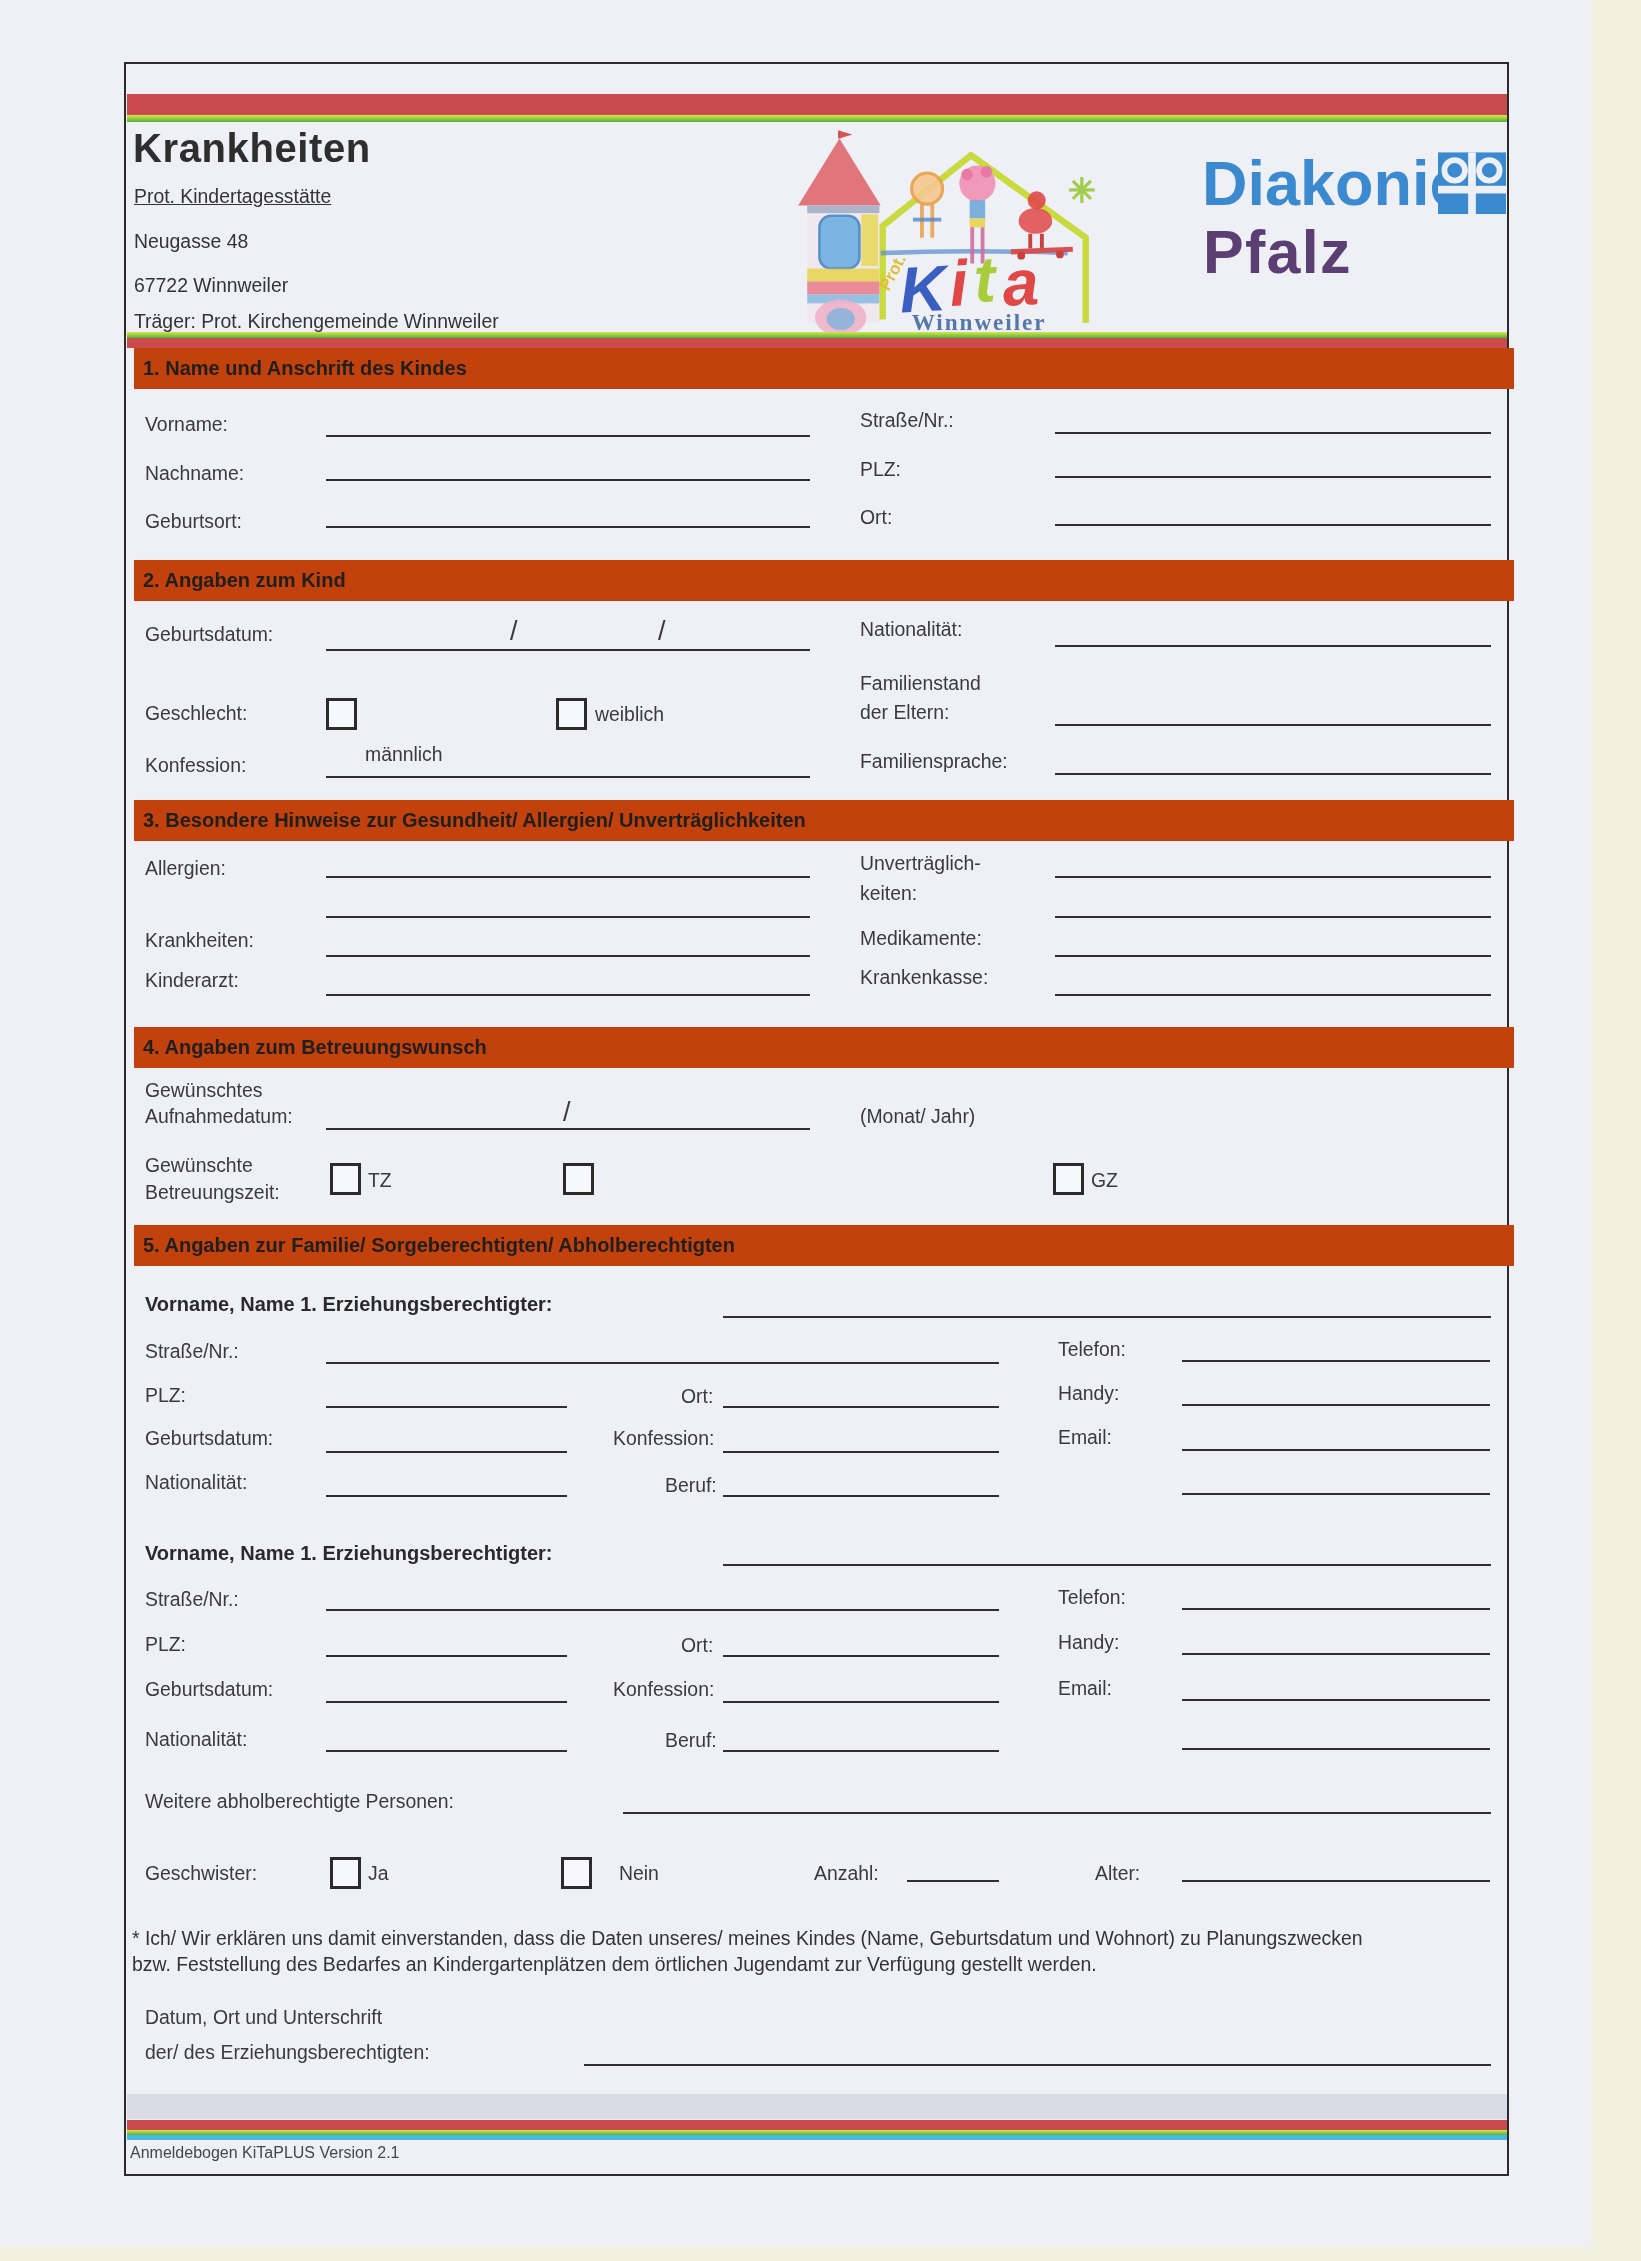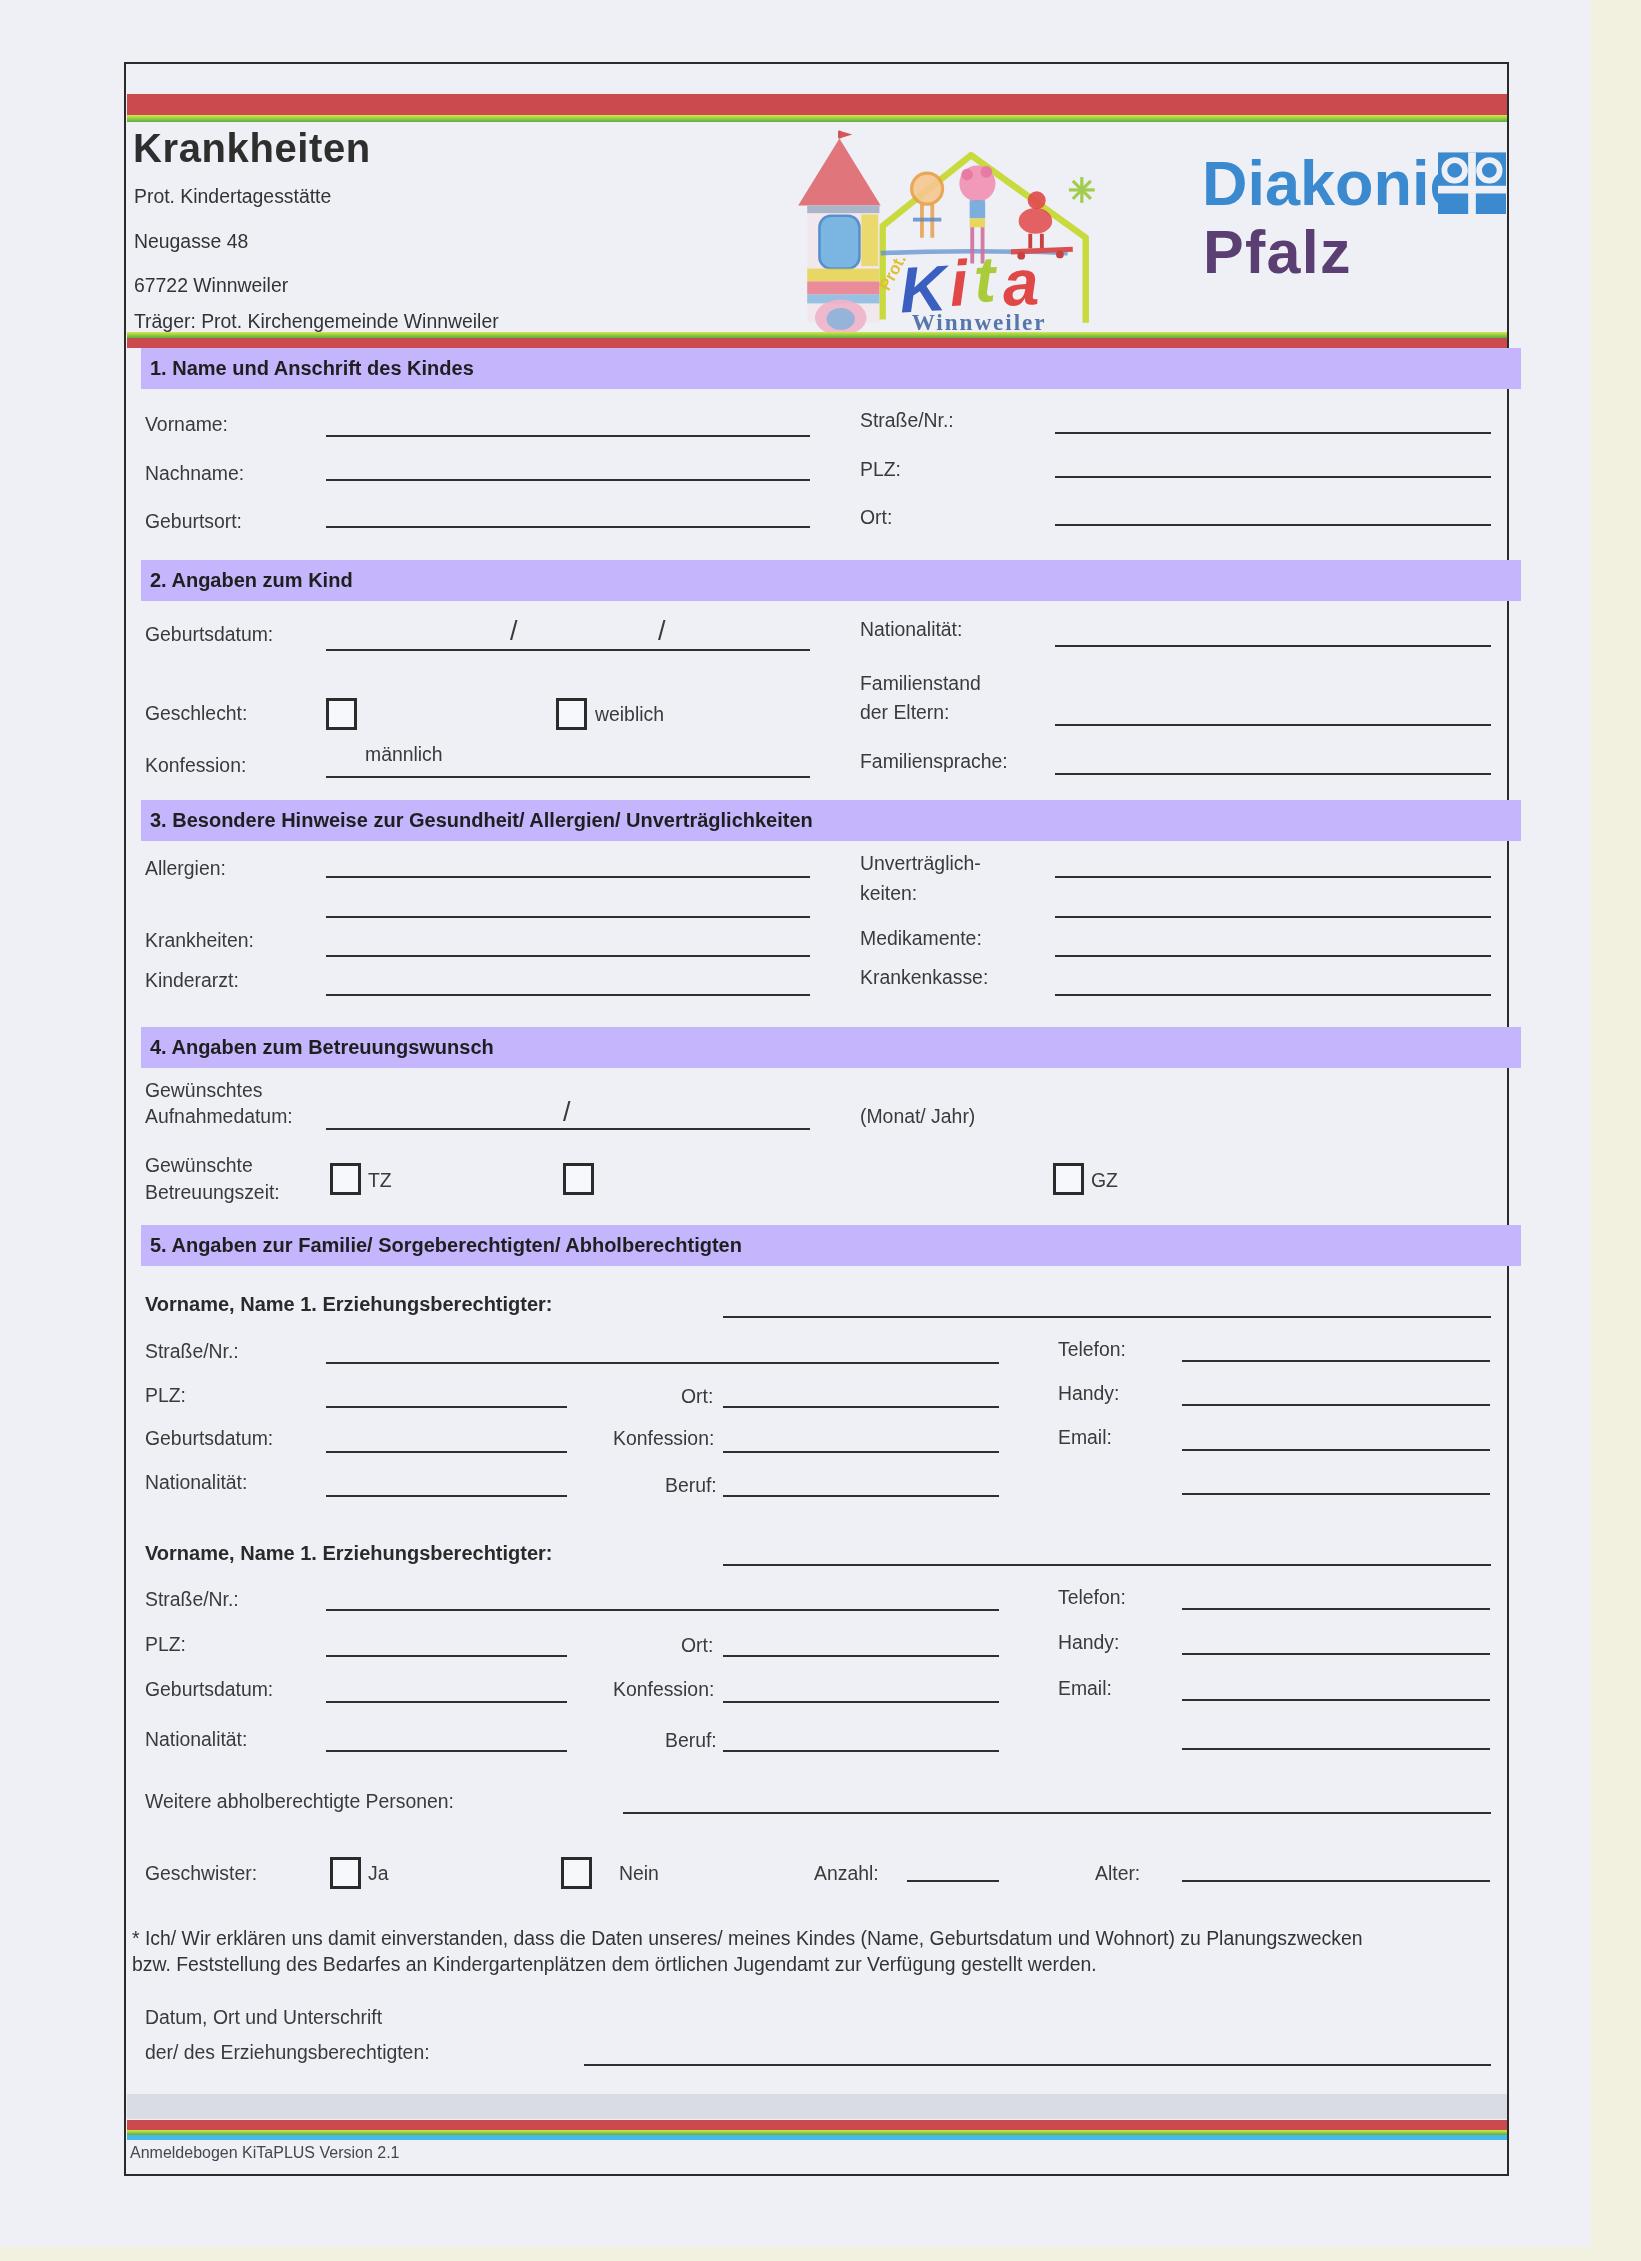--- a/index.html
+++ b/index.html
@@ -18,21 +18,21 @@
   
   .stripe{left:127px;width:1380px;}
   .red{background:#cb4a4d;}
   .greenline{background:linear-gradient(to bottom,#d9e64a,#55b13c);}
   .cyanline{background:#49b8e6;}
   .grayband{background:#d9dce4;}
   
   .title{left:133px;top:126px;font-size:40px;font-weight:bold;color:#2e2e2e;letter-spacing:0.6px;}
   .org{left:134px;font-size:19.4px;color:#333;}
   
-  .bar{left:141px;width:1380px;height:41px;background:#c4b5fd;display:flex;align-items:center;}
+  .bar{left:134px;width:1380px;height:41px;background:#c2410c;display:flex;align-items:center;}
   .bar span{font-size:20px;font-weight:bold;color:#1f1f1f;padding-left:9px;white-space:nowrap;}
   
   .lbl{font-size:19.4px;color:#3a3a3a;white-space:nowrap;}
   .blbl{font-size:20px;font-weight:bold;color:#2a2a2a;white-space:nowrap;}
   .fline{border-top:2.6px solid #2f2f2f;height:0;}
   .cbx{width:24.5px;height:26px;border:3.2px solid #2b2b2b;background:rgba(255,255,255,0.55);}
   .slash{font-size:27px;color:#3a3a3a;}
   .consent{left:132px;width:1368px;font-size:19.4px;color:#333;white-space:nowrap;}
   .footer{left:130px;top:2144px;font-size:16px;color:#44474f;}
   
@@ -44,21 +44,21 @@
 
 <div class="abs scan-right"></div>
 <div class="abs scan-bottom"></div>
 
 <div class="abs frame"></div>
 
 <div class="abs stripe red" style="top:94px;height:20.7px;"></div>
 <div class="abs stripe greenline" style="top:115px;height:7px;"></div>
 
 <div class="abs title">Krankheiten</div>
-<div class="abs org" style="top:185px;">Prot. Kindertagesstätte</div>
+<div class="abs org" style="top:185px;text-decoration:underline;">Prot. Kindertagesstätte</div>
 <div class="abs org" style="top:230px;">Neugasse 48</div>
 <div class="abs org" style="top:274px;">67722 Winnweiler</div>
 <div class="abs org" style="top:310px;">Träger: Prot. Kirchengemeinde Winnweiler</div>
 
 <svg class="abs" style="left:784px;top:129px;" width="332" height="207" viewBox="0 0 515 320">
 
   <path d="M153 295 L153 150 L290 40 L468 168 L468 300" fill="none" stroke="#c5d833" stroke-width="10" stroke-linejoin="round" opacity="0.95"></path>
 
   <polygon points="22,118 86,14 150,118" fill="#dd5f66" opacity="0.85"></polygon>
   <line x1="86" y1="14" x2="86" y2="2" stroke="#c04848" stroke-width="4"></line>

